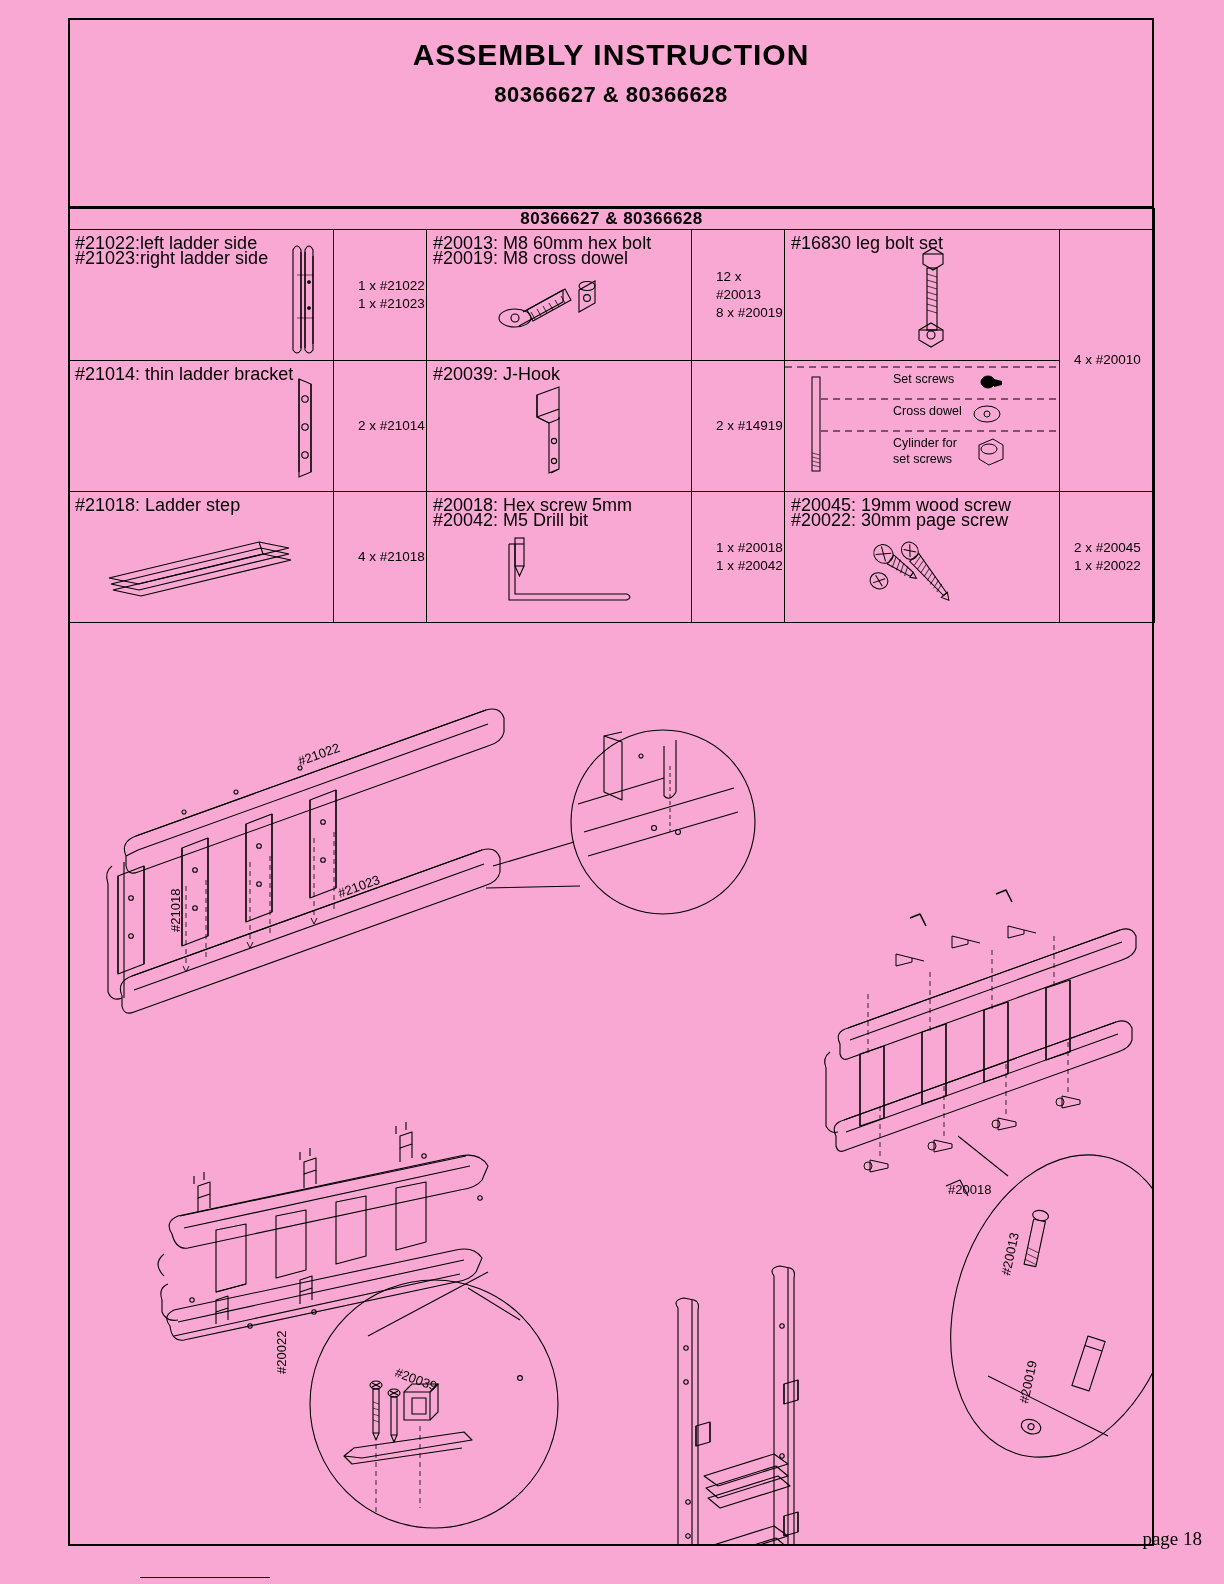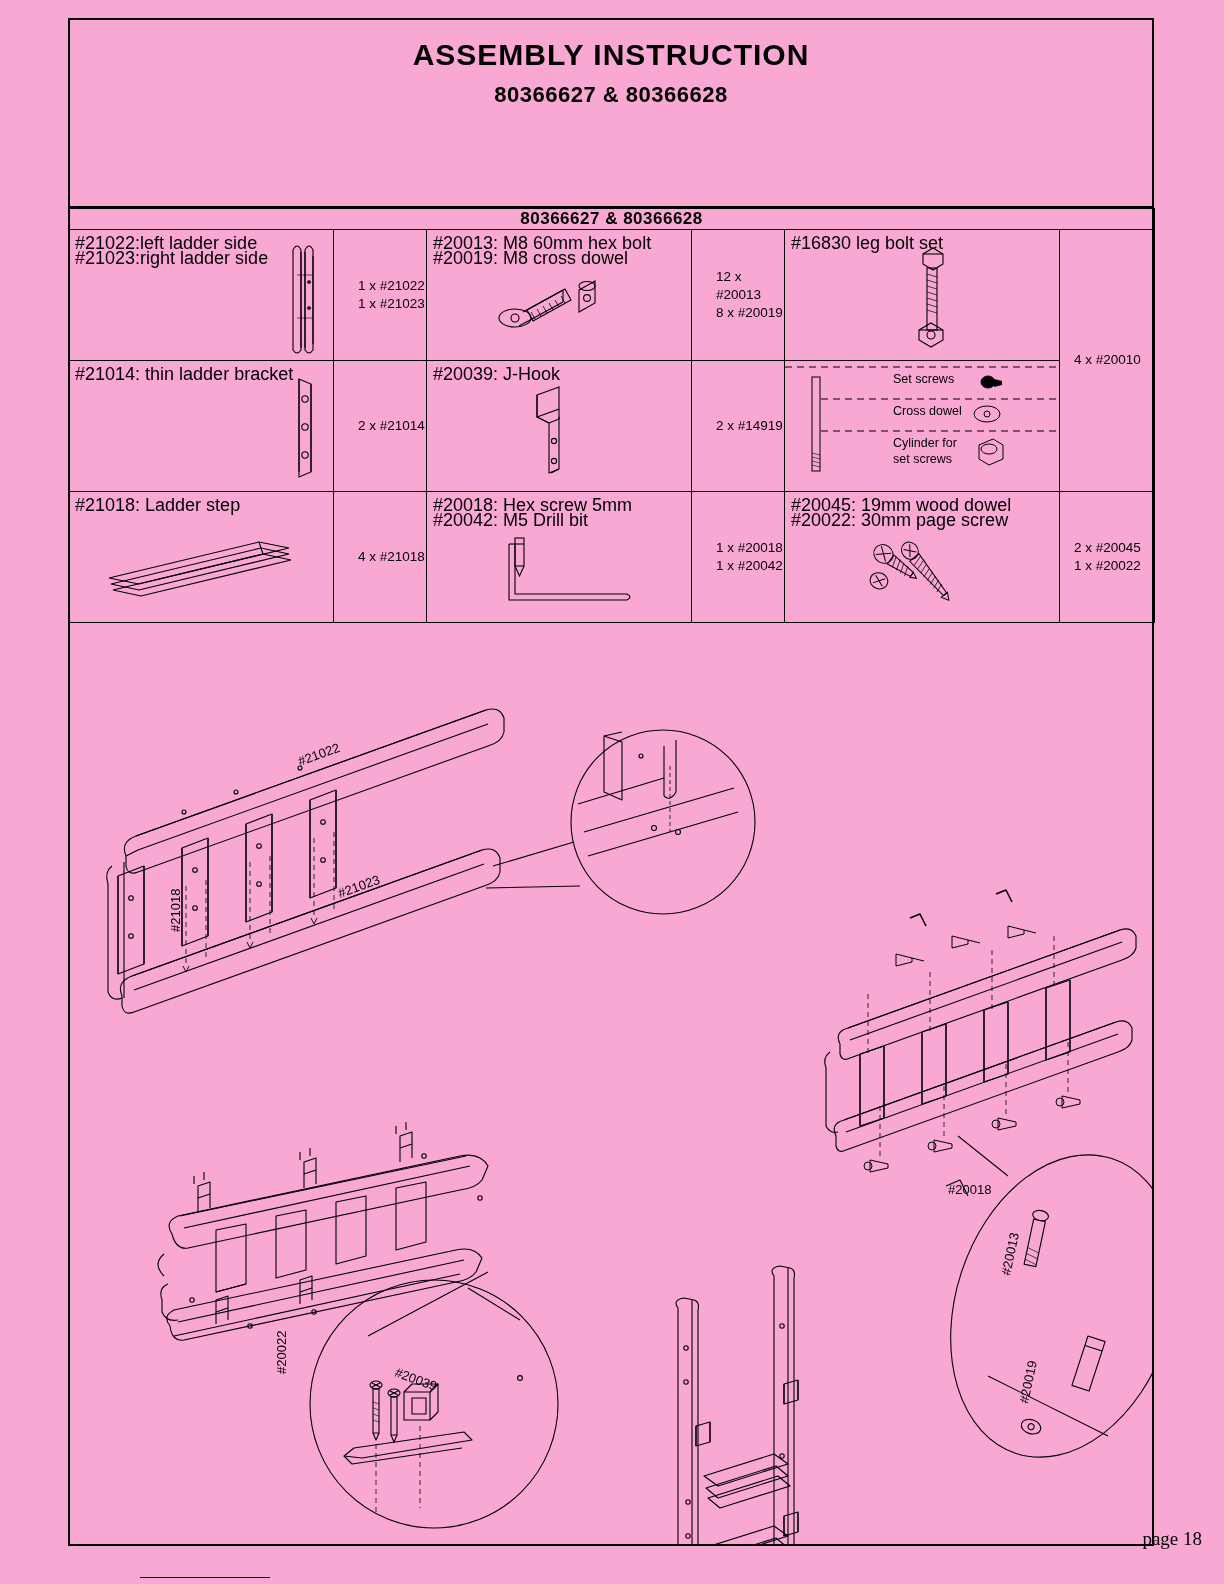--- a/index.html
+++ b/index.html
@@ -384,21 +384,21 @@
         </div>
       </td>
       <td class="qty-mid">
         <div class="inner">
           <div class="qty">1 x #20018</div>
           <div class="qty">1 x #20042</div>
         </div>
       </td>
 
       <td class="cell">
-        <div class="lbl">#20045: 19mm wood dowel</div>
+        <div class="lbl">#20045: 19mm wood screw</div>
         <div class="lbl" style="padding-top:0">#20022: 30mm page screw</div>
         <div class="art">
           <svg width="275" height="130" viewBox="0 0 275 130">
             <g fill="none" stroke="#000" stroke-width="1">
 
               <g transform="translate(96,48) rotate(35)">
                 <ellipse cx="10" cy="10" rx="10" ry="9"></ellipse>
                 <line x1="4" y1="5" x2="16" y2="15"></line>
                 <line x1="16" y1="5" x2="4" y2="15"></line>
                 <path d="M19 5 l26 3 l0 5 l-26 3 z"></path>

